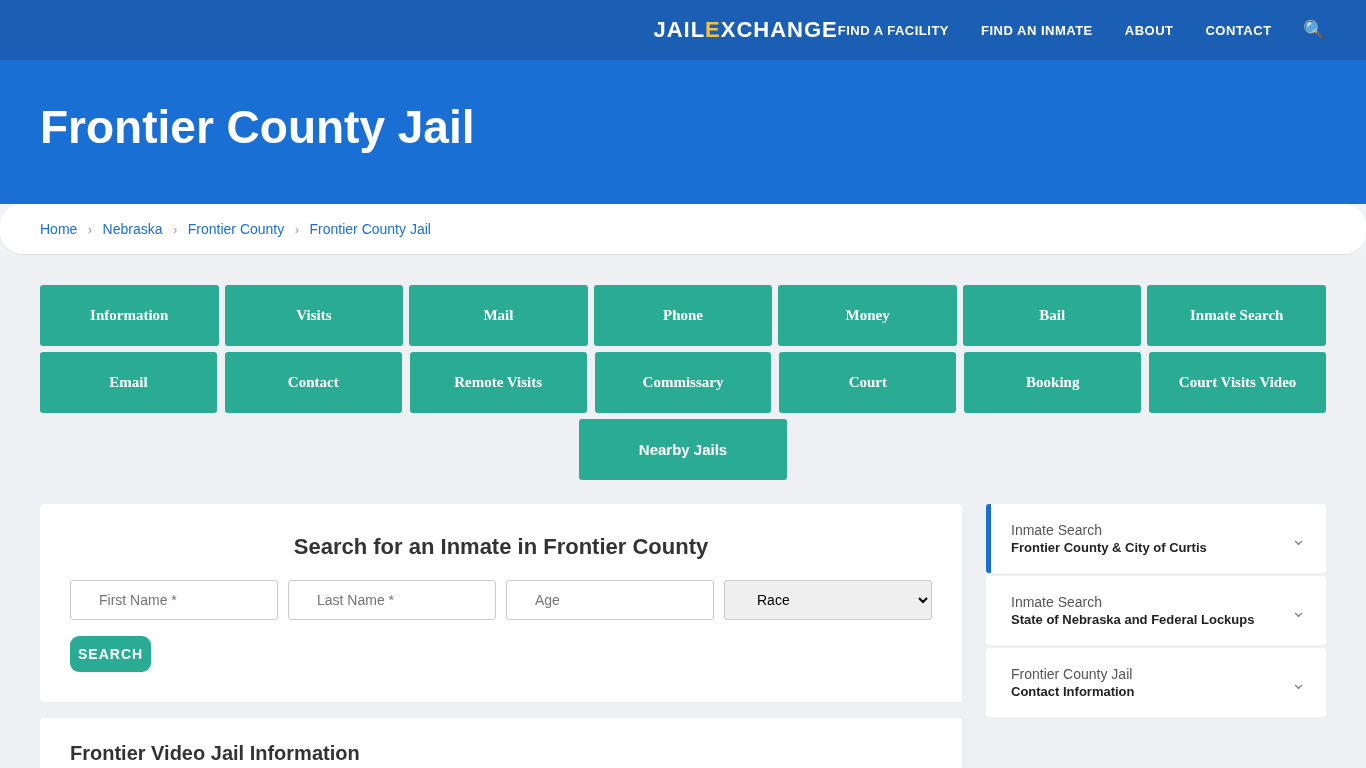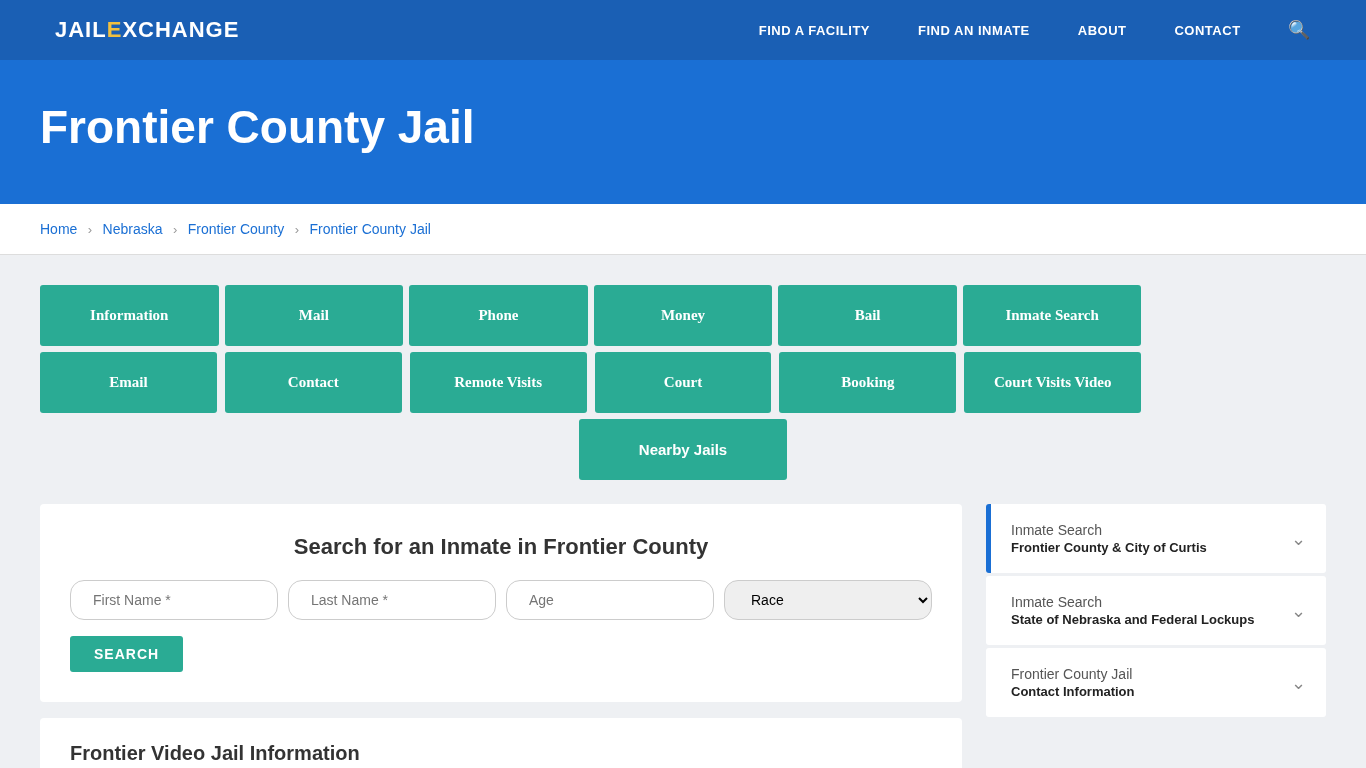--- a/index.html
+++ b/index.html
@@ -1,40 +1,40 @@
 <!DOCTYPE html>
 <html><head>
   <meta charset="utf-8">
   <style>
     * { margin: 0; padding: 0; box-sizing: border-box; }
     body { font-family: Arial, sans-serif; background: #f0f2f5; color: #333; }
 
     
     .navbar {
       background: #1a5fb4;
-      padding: 0 55px;
+      padding: 0 40px;
       height: 60px;
       display: flex;
       align-items: center;
-      justify-content: space-between;
+      justify-content: flex-end;
     }
     .navbar-logo {
       font-size: 22px;
       font-weight: 900;
       color: #fff;
       letter-spacing: 1px;
       text-transform: uppercase;
     }
     .navbar-logo span {
       color: #f0c040;
     }
     .navbar-links {
       display: flex;
       align-items: center;
-      gap: 48px;
+      gap: 32px;
       list-style: none;
     }
     .navbar-links li a {
       color: #fff;
       text-decoration: none;
       font-size: 13px;
       font-weight: 700;
       letter-spacing: 0.5px;
       text-transform: uppercase;
     }
@@ -53,20 +53,21 @@
       color: #fff;
       font-size: 46px;
       font-weight: 800;
     }
 
     
     .breadcrumb-bar {
       background: #fff;
       padding: 16px 40px;
       border-bottom: 1px solid #ddd;
+      border-radius: 22px;
     }
     .breadcrumb-bar span, .breadcrumb-bar a {
       font-size: 14px;
       color: #1a6fd4;
       text-decoration: none;
     }
     .breadcrumb-bar .sep {
       color: #999;
       margin: 0 6px;
       font-size: 13px;
@@ -138,36 +139,36 @@
       margin-bottom: 20px;
       text-align: center;
     }
     .search-fields {
       display: flex;
       gap: 10px;
       margin-bottom: 16px;
       flex-wrap: wrap;
     }
     .search-fields input, .search-fields select {
-      padding: 10px 22px;
+      padding: 10px 28px;
       border: 1px solid #ccc;
-      border-radius: 14px;
+      border-radius: 3px;
       font-size: 14px;
       flex: 1;
       min-width: 100px;
     }
     .search-btn {
       background: #2aab94;
       color: #fff;
       border: none;
-      padding: 10px 24px;
+      padding: 10px 8px;
       font-size: 14px;
       font-weight: 700;
       cursor: pointer;
-      border-radius: 3px;
+      border-radius: 9px;
       letter-spacing: 1px;
       text-transform: uppercase;
     }
 
     
     .info-section {
       background: #fff;
       border-radius: 4px;
       padding: 24px 30px;
       margin-top: 16px;
@@ -240,31 +241,33 @@
   <span class="sep">›</span>
   <a>Frontier County</a>
   <span class="sep">›</span>
   <a>Frontier County Jail</a>
 </div>
 
 <div class="main-bg">
 
   <div class="button-grid">
     <button class="jail-btn">Information</button>
+    <button class="jail-btn">Visits</button>
     <button class="jail-btn">Mail</button>
     <button class="jail-btn">Phone</button>
     <button class="jail-btn">Money</button>
     <button class="jail-btn">Bail</button>
     <button class="jail-btn">Inmate Search</button>
   </div>
 
   <div class="button-grid-2">
     <button class="jail-btn">Email</button>
     <button class="jail-btn">Contact</button>
     <button class="jail-btn">Remote Visits</button>
+    <button class="jail-btn">Commissary</button>
     <button class="jail-btn">Court</button>
     <button class="jail-btn">Booking</button>
     <button class="jail-btn">Court Visits Video</button>
   </div>
 
   <div style="display:flex; justify-content:center; margin-bottom:24px;">
     <button class="nearby-btn">Nearby Jails</button>
   </div>
 
   <div class="two-col">

